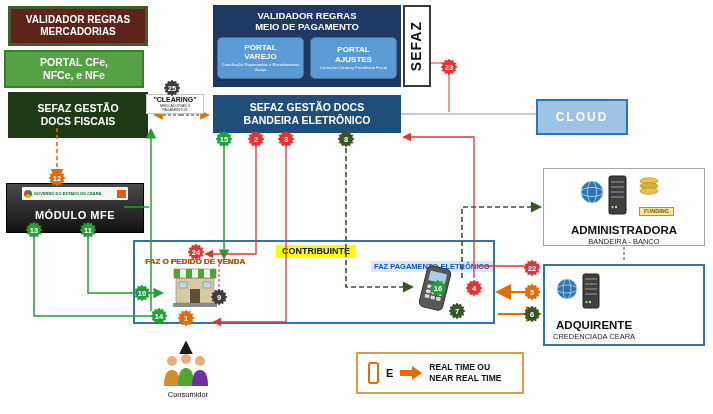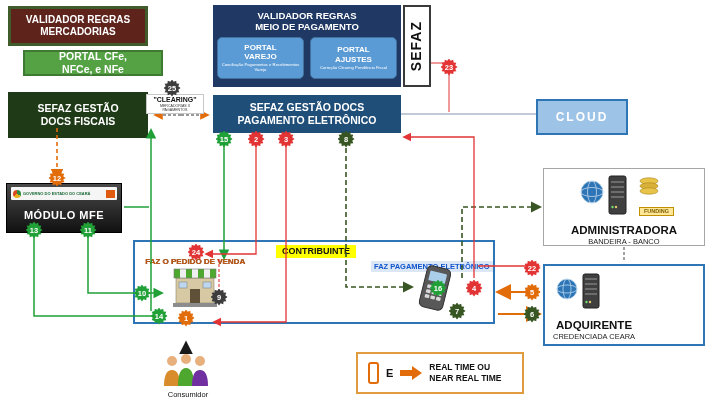--- a/index.html
+++ b/index.html
@@ -55,21 +55,21 @@
 </style>
 </head>
 <body>
 
 <div class="stage">
 
   <div class="box b-validador-merc" style="left:8px;top:6px;width:140px;height:40px">
     <span>VALIDADOR REGRAS</span>
     <span>MERCADORIAS</span>
   </div>
-  <div class="box b-portal-fiscal" style="left:23px;top:50px;width:140px;height:26px">
+  <div class="box b-portal-fiscal" style="left:4px;top:50px;width:140px;height:38px">
     <span>PORTAL CFe,</span>
     <span>NFCe, e NFe</span>
   </div>
   <div class="box b-sefaz-fiscais" style="left:8px;top:92px;width:140px;height:46px">
     <span>SEFAZ GESTÃO</span>
     <span>DOCS FISCAIS</span>
   </div>
 
   <div class="box b-validador-pag" style="left:213px;top:5px;width:188px;height:82px">
     <div class="vp-title">
@@ -87,33 +87,33 @@
         <span class="p-line">AJUSTES</span>
         <span class="p-sub">Correção Clearing Pendência Fiscal</span>
       </div>
     </div>
   </div>
   <div class="box b-sefaz-vertical" style="left:403px;top:5px;width:28px;height:82px">
     <span>SEFAZ</span>
   </div>
   <div class="box b-sefaz-pag" style="left:213px;top:95px;width:188px;height:38px">
     <span>SEFAZ GESTÃO DOCS</span>
-    <span>PAGAMENTO ELETRÔNICO</span>
+    <span>BANDEIRA ELETRÔNICO</span>
   </div>
 
   <div class="clearing">
     <span class="c-t">"CLEARING"</span>
     <span class="c-s">MERCADORIAS X PAGAMENTOS</span>
   </div>
 
   <div class="box b-cloud" style="left:536px;top:99px;width:92px;height:36px">
     <span>CLOUD</span>
   </div>
 
-  <div class="box b-mfe" style="left:6px;top:183px;width:116px;height:50px">
+  <div class="box b-mfe" style="left:6px;top:183px;width:138px;height:50px">
     <div class="mfe-logo">
       <span class="crest"></span>
       <span class="mfe-logo-text">GOVERNO DO ESTADO DO CEARÁ</span>
       <span class="mfe-accent"></span>
     </div>
     <div class="mfe-label">MÓDULO MFE</div>
   </div>
 
   <div class="box b-contrib" style="left:133px;top:240px;width:362px;height:84px">
     <div class="contrib-tag">CONTRIBUINTE</div>

